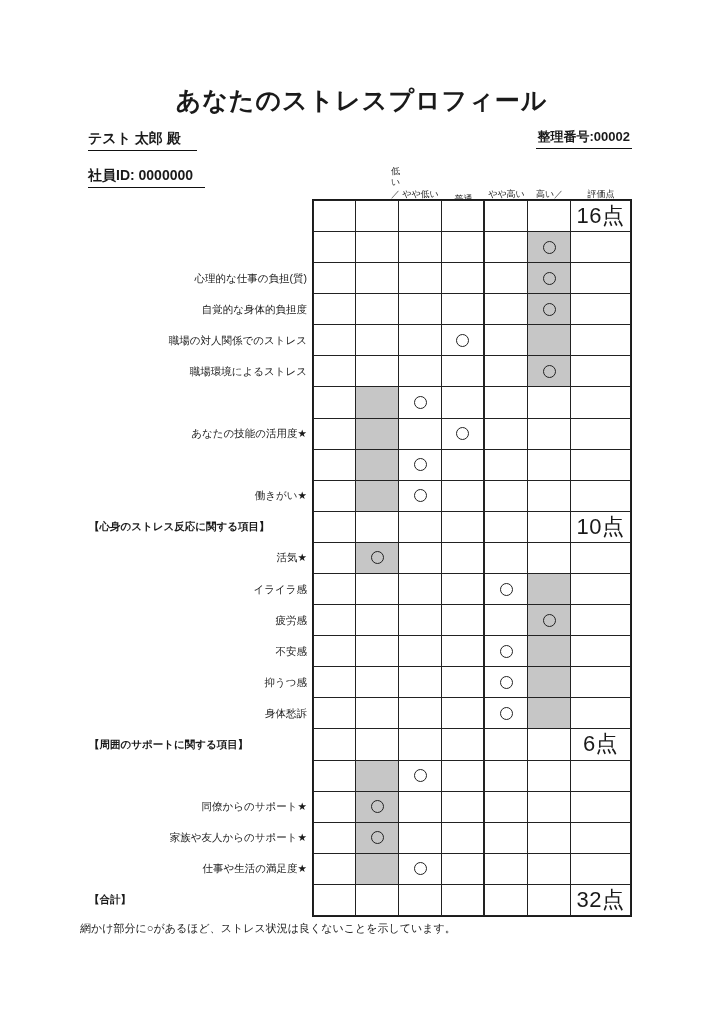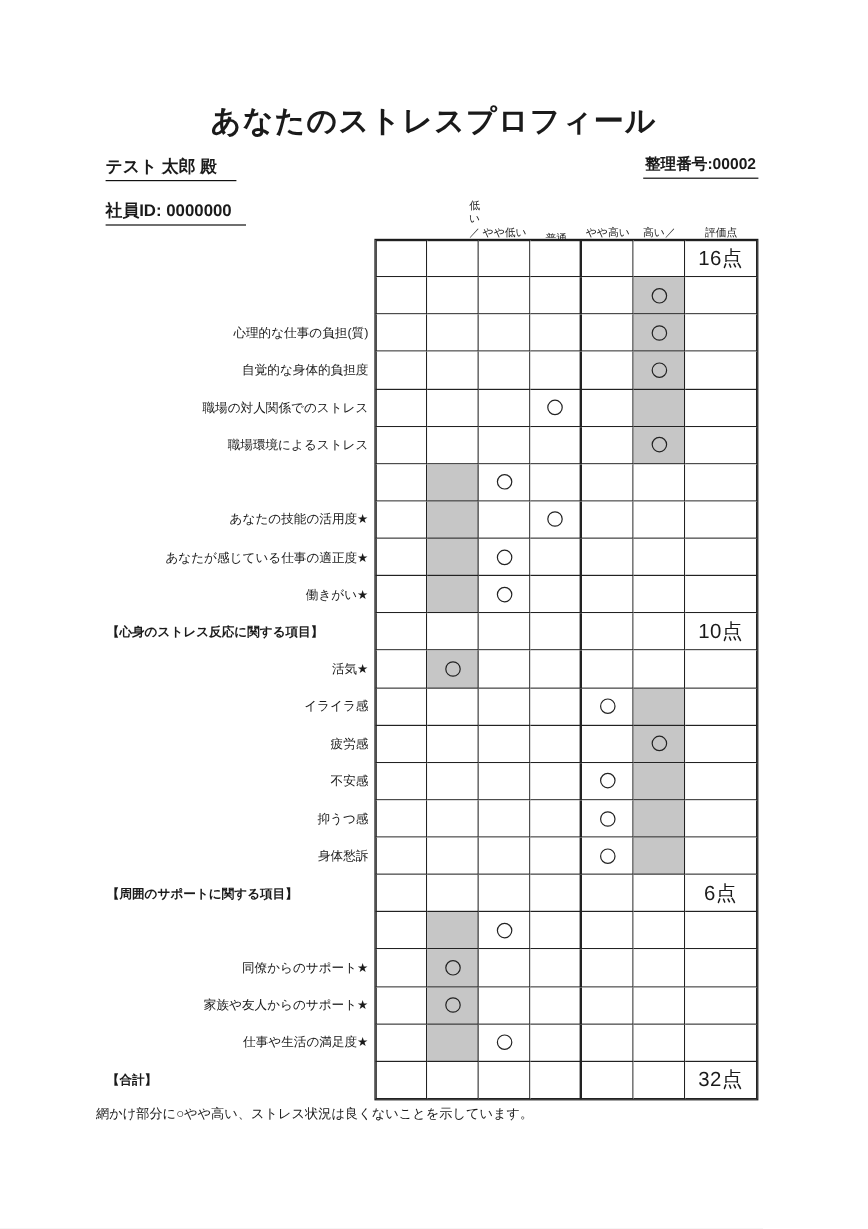--- a/index.html
+++ b/index.html
@@ -68,21 +68,21 @@
   .cell.shaded { background: #c6c6c6; }
   .grid-frame {
     position: absolute; left: 312px; top: 199px; width: 320px; height: 718px;
     border: 1.5px solid #1a1a1a; pointer-events: none;
   }
   .circle {
     width: 13px; height: 13px;
     border: 1.7px solid #222; border-radius: 50%;
     background: transparent;
   }
-  .score { font-size: 17px; font-weight: 500; letter-spacing: 0.5px; }
+  .score { font-size: 22px; font-weight: 500; letter-spacing: 0.5px; }
   .footnote {
     position: absolute; left: 80px; top: 921px; font-size: 11px;
   }
 </style>
 </head>
 <body>
 
 <div class="page">
   <div class="title">あなたのストレスプロフィール</div>
   <div class="recipient">テスト  太郎 殿</div>
@@ -173,21 +173,20 @@
       <div class="row-label item" style="grid-area: 8 / 1;">あなたの技能の活用度★</div>
       <div class="cell first" style="grid-area: 8 / 2;"></div>
       <div class="cell shaded" style="grid-area: 8 / 3;"></div>
       <div class="cell" style="grid-area: 8 / 4;"></div>
       <div class="cell thick-right" style="grid-area: 8 / 5;">
         <span class="circle"></span>
       </div>
       <div class="cell" style="grid-area: 8 / 6;"></div>
       <div class="cell" style="grid-area: 8 / 7;"></div>
       <div class="cell" style="grid-area: 8 / 8;"></div>
-      <div class="row-label item" style="grid-area: 9 / 1;">あなたが感じている仕事の適正度★</div>
       <div class="cell first" style="grid-area: 9 / 2;"></div>
       <div class="cell shaded" style="grid-area: 9 / 3;"></div>
       <div class="cell" style="grid-area: 9 / 4;">
         <span class="circle"></span>
       </div>
       <div class="cell thick-right" style="grid-area: 9 / 5;"></div>
       <div class="cell" style="grid-area: 9 / 6;"></div>
       <div class="cell" style="grid-area: 9 / 7;"></div>
       <div class="cell" style="grid-area: 9 / 8;"></div>
       <div class="row-label item" style="grid-area: 10 / 1;">働きがい★</div>
@@ -325,14 +324,14 @@
       <div class="cell" style="grid-area: 23 / 4;"></div>
       <div class="cell thick-right" style="grid-area: 23 / 5;"></div>
       <div class="cell" style="grid-area: 23 / 6;"></div>
       <div class="cell" style="grid-area: 23 / 7;"></div>
       <div class="cell" style="grid-area: 23 / 8;">
         <span class="score">32点</span>
       </div>
     </div>
   <div class="grid-frame"></div>
 
-  <div class="footnote">網かけ部分に○やや高い、ストレス状況は良くないことを示しています。</div>
+  <div class="footnote">網かけ部分に○があるほど、ストレス状況は良くないことを示しています。</div>
 </div>
 
 </body></html>

